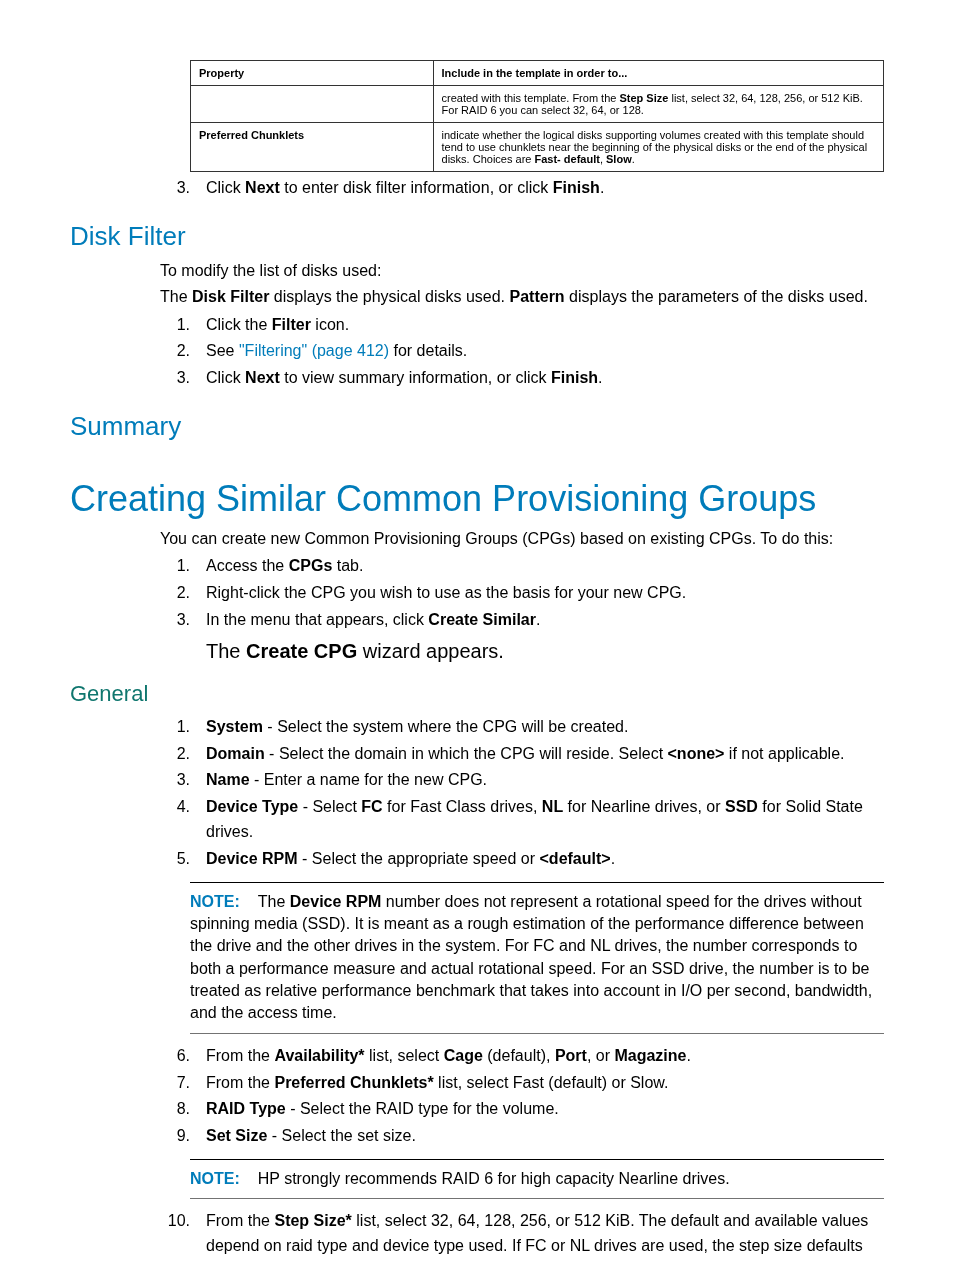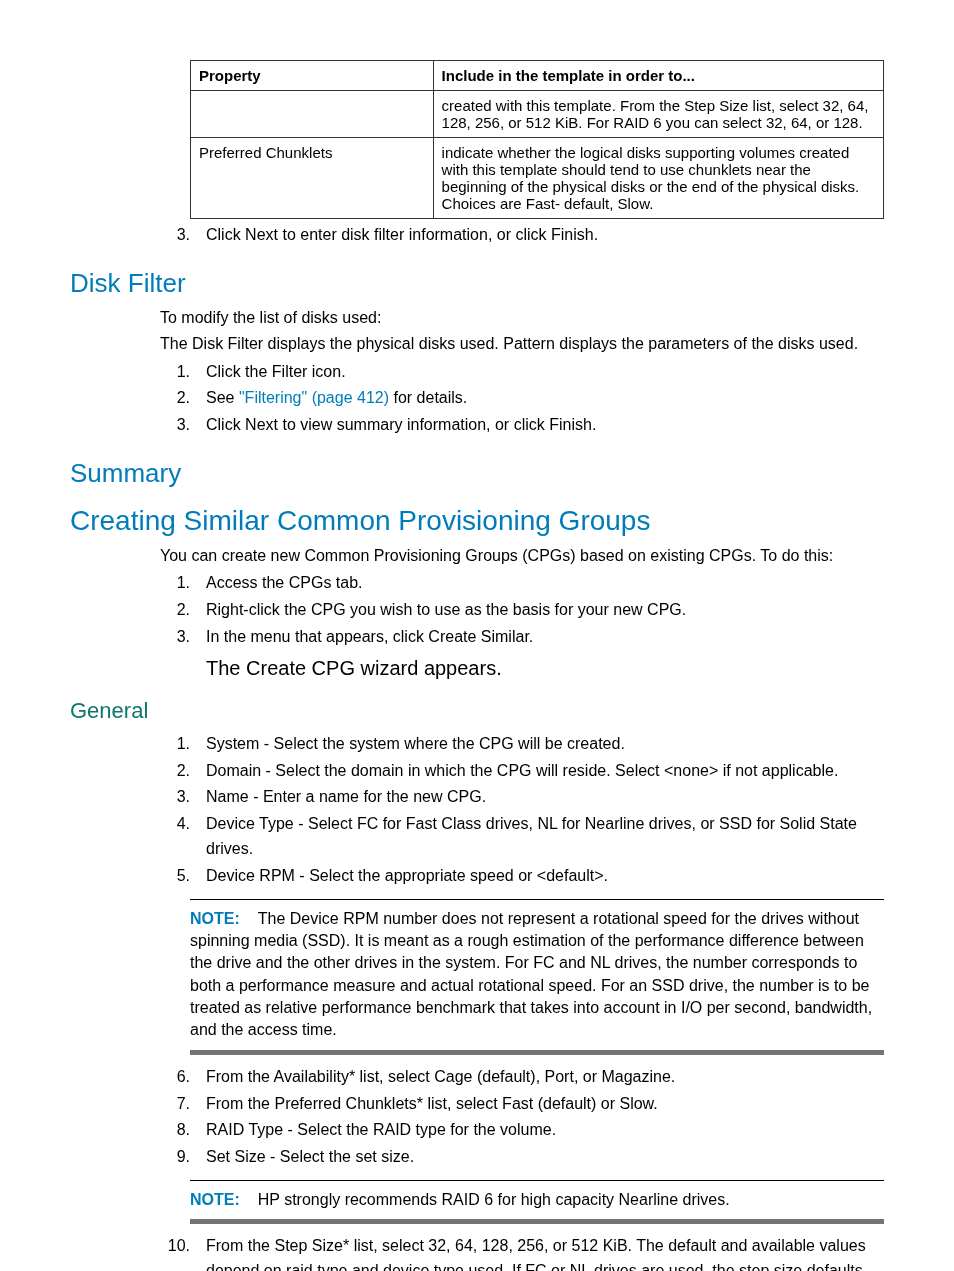--- a/index.html
+++ b/index.html
@@ -14,43 +14,43 @@
     min-height: 1271px;
     padding: 60px 70px 40px 70px;
     box-sizing: border-box;
     position: relative;
   }
   table.prop-table {
     width: 100%;
     border-collapse: collapse;
     margin-left: 120px;
     width: calc(100% - 120px);
-    font-size: 15px;
+    font-size: 11px;
   }
   table.prop-table th, table.prop-table td {
     border: 1px solid #333;
     padding: 6px 8px;
     text-align: left;
     vertical-align: top;
   }
   table.prop-table th {
     font-weight: bold;
   }
   h2.h-blue {
     color: #007cba;
     font-weight: 300;
     font-size: 26px;
     margin: 20px 0 8px 0;
     font-family: Arial, Helvetica, sans-serif;
   }
   h1.h-blue-big {
     color: #007cba;
     font-weight: 300;
-    font-size: 28px;
-    margin: 16px 0 8px 0;
+    font-size: 36px;
+    margin: 36px 0 8px 0;
   }
   h3.h-blue-sub {
     color: #0f766e;
     font-weight: 300;
     font-size: 22px;
     margin: 16px 0 8px 0;
   }
   .body-text {
     margin-left: 90px;
     font-size: 16px;
@@ -79,31 +79,31 @@
     font-size: 20px;
     line-height: 1.4;
   }
   a.cross-ref {
     color: #007cba;
     text-decoration: none;
   }
   .note-box {
     margin: 10px 0 10px 120px;
     border-top: 1px solid #000;
-    border-bottom: 5px solid #737373;
+    border-bottom: 1px solid #737373;
     padding: 8px 0;
     font-size: 16px;
     line-height: 1.4;
   }
   .note-box .note-label {
     color: #007cba;
     font-weight: bold;
     margin-right: 18px;
   }
-  b, strong { font-weight: normal; }
+  b, strong { font-weight: bold; }
 </style>
 </head>
 <body>
 
 <div class="page">
 
   <table class="prop-table">
     <thead>
       <tr>
         <th style="width:35%"><span>Property</span></th>

